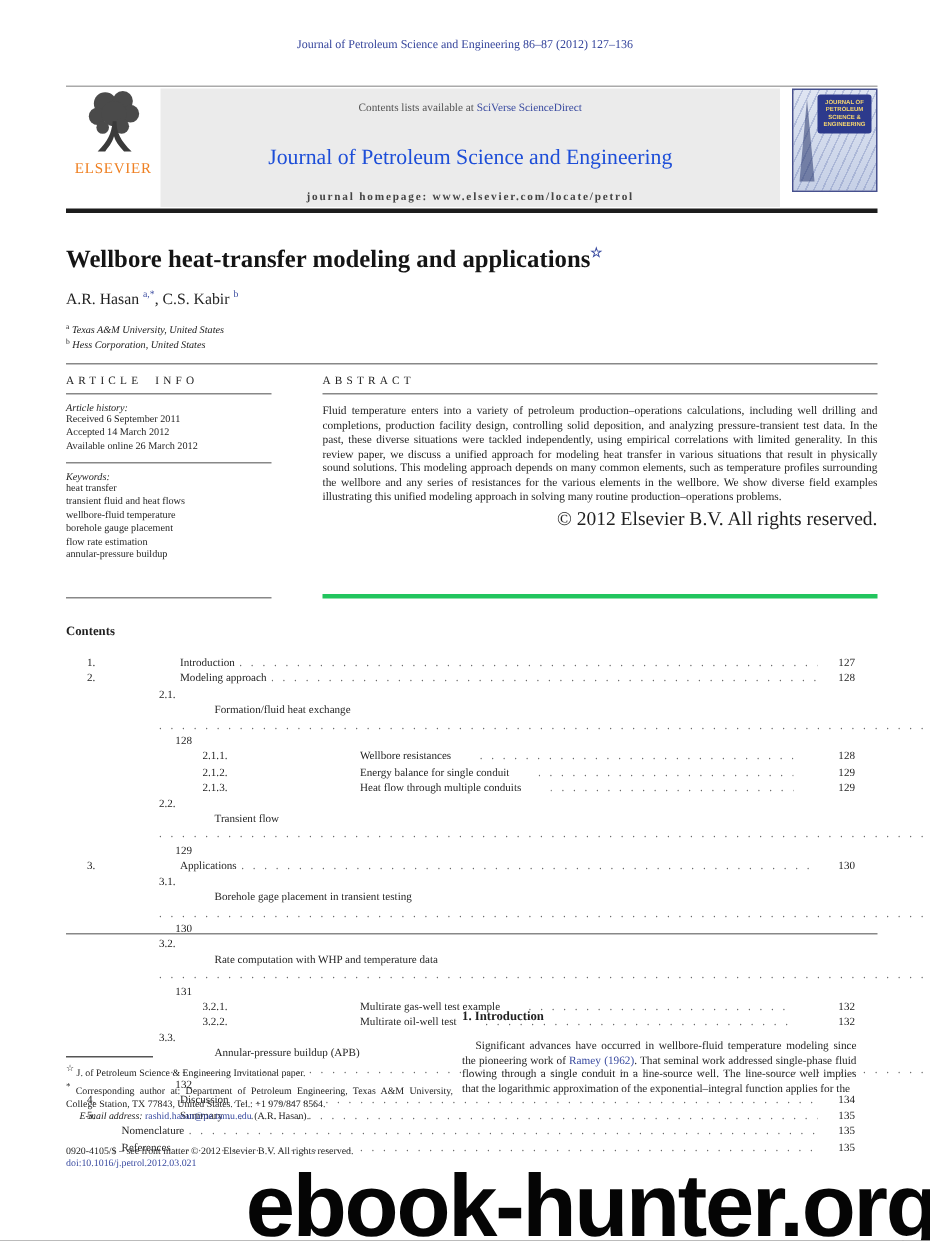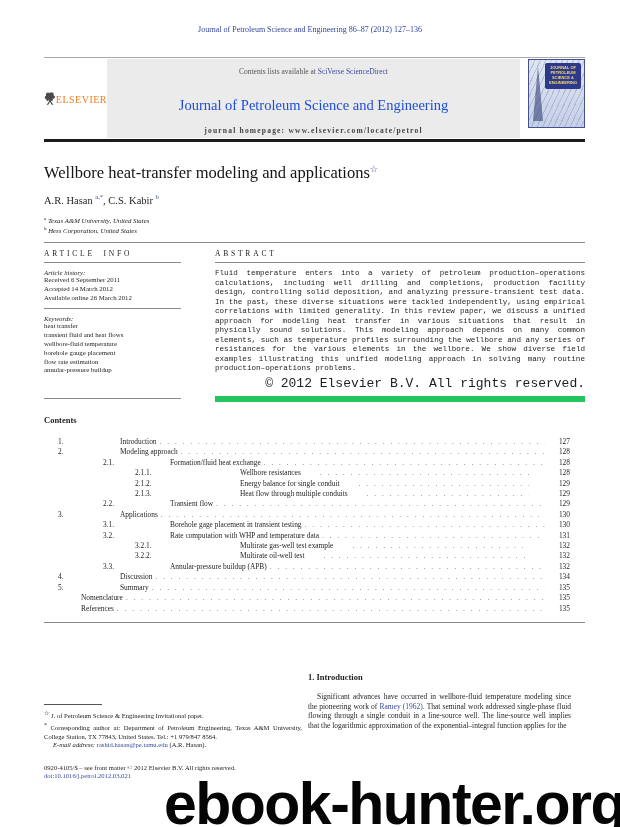--- a/index.html
+++ b/index.html
@@ -13,21 +13,21 @@
   a.link { text-decoration:none; cursor:pointer; }
 
   
   .top-ref { position:absolute; top:25px; left:0; right:0; text-align:center;
     font-size:8px; color:#35459c; }
 
   
   .banner { position:absolute; top:57px; left:44px; width:541px; }
   .banner-row { display:flex; border-top:1px solid #aaa; padding-top:1px; }
   .logo-box { width:63px; height:79px; background:#fff; display:flex;
-    flex-direction:row; align-items:center; justify-content:space-between; padding-bottom:0; }
+    flex-direction:column; align-items:center; justify-content:space-between; padding-bottom:20px; }
   .logo-tree { width:46px; height:56px; }
   .elsevier-word { font-size:10px; color:#ef8023; letter-spacing:0.5px;
     font-family:"Liberation Serif", serif; margin-top:1px; }
   .banner-gray { flex:1; height:79px; background:#ebebeb; text-align:center;
     padding-top:8px; margin-right:8px; }
   .contents-avail { font-size:7.5px; color:#555; }
   .journal-title { font-size:14.5px; color:#1d4ed8; margin-top:21px; }
   .homepage-line { font-size:7.5px; color:#444; letter-spacing:1.2px; margin-top:12px;font-weight:bold; }
   .cover { width:57px; height:69px; position:relative; border:1px solid #46508e;
     background:
@@ -38,51 +38,51 @@
     background:#2d3a8c; border-radius:2px; padding:2px;
     color:#f4d470; font-family:"Liberation Sans", sans-serif;
     font-size:4px; line-height:5px; font-weight:bold; text-align:center; }
   .cover-derrick { position:absolute; left:4px; top:6px; width:0; height:0;
     border-left:5px solid transparent; border-right:5px solid transparent;
     border-bottom:55px solid rgba(40,55,110,0.55); }
   .thick-rule { height:3px; background:#1c1c1c; margin-top:1px; }
 
   
   .title-block { position:absolute; top:163px; left:44px; width:520px; }
-  .article-title { font-size:16.5px; font-weight:400; color:#141414; }
+  .article-title { font-size:16.5px; font-weight:700; color:#141414; }
   .title-star { font-size:9px; vertical-align:super; }
   .authors { margin-top:10px; font-size:10.5px; }
   .authors sup { font-size:6.5px; }
   .affiliations { margin-top:9px; font-size:6.8px; font-style:italic; line-height:8.5px; color:#222; }
   .affiliations sup { font-size:5px; font-style:normal; }
 
   
   .ia-section { position:absolute; top:242px; left:44px; width:541px;
     border-top:1px solid #888; padding-top:6px; display:flex; }
   .ia-left { width:137px; margin-right:34px; }
   .ia-right { flex:1; }
   .ia-heading { font-size:7.5px; letter-spacing:2.8px; word-spacing:4px; color:#222;
     padding-bottom:4px; border-bottom:1px solid #888; }
   .ia-left-body { border-bottom:1px solid #888; min-height:130px; padding-bottom:6px; }
-  .ia-right-body { border-bottom:6px solid #22c55e; min-height:130px; padding-bottom:5px;font-family:Liberation Mono, monospace; }
+  .ia-right-body { border-bottom:3px solid #22c55e; min-height:130px; padding-bottom:5px; }
   .hist-label, .kw-label { font-style:italic; font-size:6.8px; margin-top:6px; }
   .hist-item, .kw-item { font-size:6.8px; line-height:8.8px; }
   .info-divider { border-bottom:1px solid #888; margin:6px 0 5px 0; }
   .abstract-text { font-size:7.6px; line-height:9.5px; text-align:justify; margin-top:6px; }
   .abstract-copyright { font-size:13px; text-align:right; margin-top:2px; }
 
   
   .contents-block { position:absolute; top:415px; left:44px; width:541px; }
   .contents-heading { font-size:8.5px; font-weight:bold; }
   .toc { margin-top:12px; margin-right:15px; }
   .toc-row { display:flex; align-items:baseline; font-size:7.4px; line-height:10.4px; }
   .toc-num { flex:none; }
   .toc-title { flex:none; white-space:nowrap;padding-left:37px; }
   .toc-row.l1 { padding-left:14px; } .toc-row.l1 .toc-num { width:25px; }
-  .toc-row.l2 { padding-left:59px; } .toc-row.l2 .toc-num { width:30px; }
+  .toc-row.l2 { padding-left:59px;flex-direction:column; } .toc-row.l2 .toc-num { width:30px; }
   .toc-row.l3 { padding-left:91px;gap:16px; } .toc-row.l3 .toc-num { width:52px; }
   .toc-row.l0 { padding-left:0; }
   .toc-dots { flex:1; overflow:hidden; white-space:nowrap; color:#666; margin:0 3px; }
   .toc-dots::before { content:". . . . . . . . . . . . . . . . . . . . . . . . . . . . . . . . . . . . . . . . . . . . . . . . . . . . . . . . . . . . . . . . . . . . . . . . . . . . . . . . . . . . . . . . . . . . . . . . . . . . . . . . . . . ."; letter-spacing:2px; }
   .toc-page { flex:none; width:22px; text-align:right; }
 
   .rule-mid { position:absolute; top:622px; left:44px; width:541px; border-top:1px solid #888; }
 
   
   .intro-col { position:absolute; top:672px; left:308px; width:263px; }

